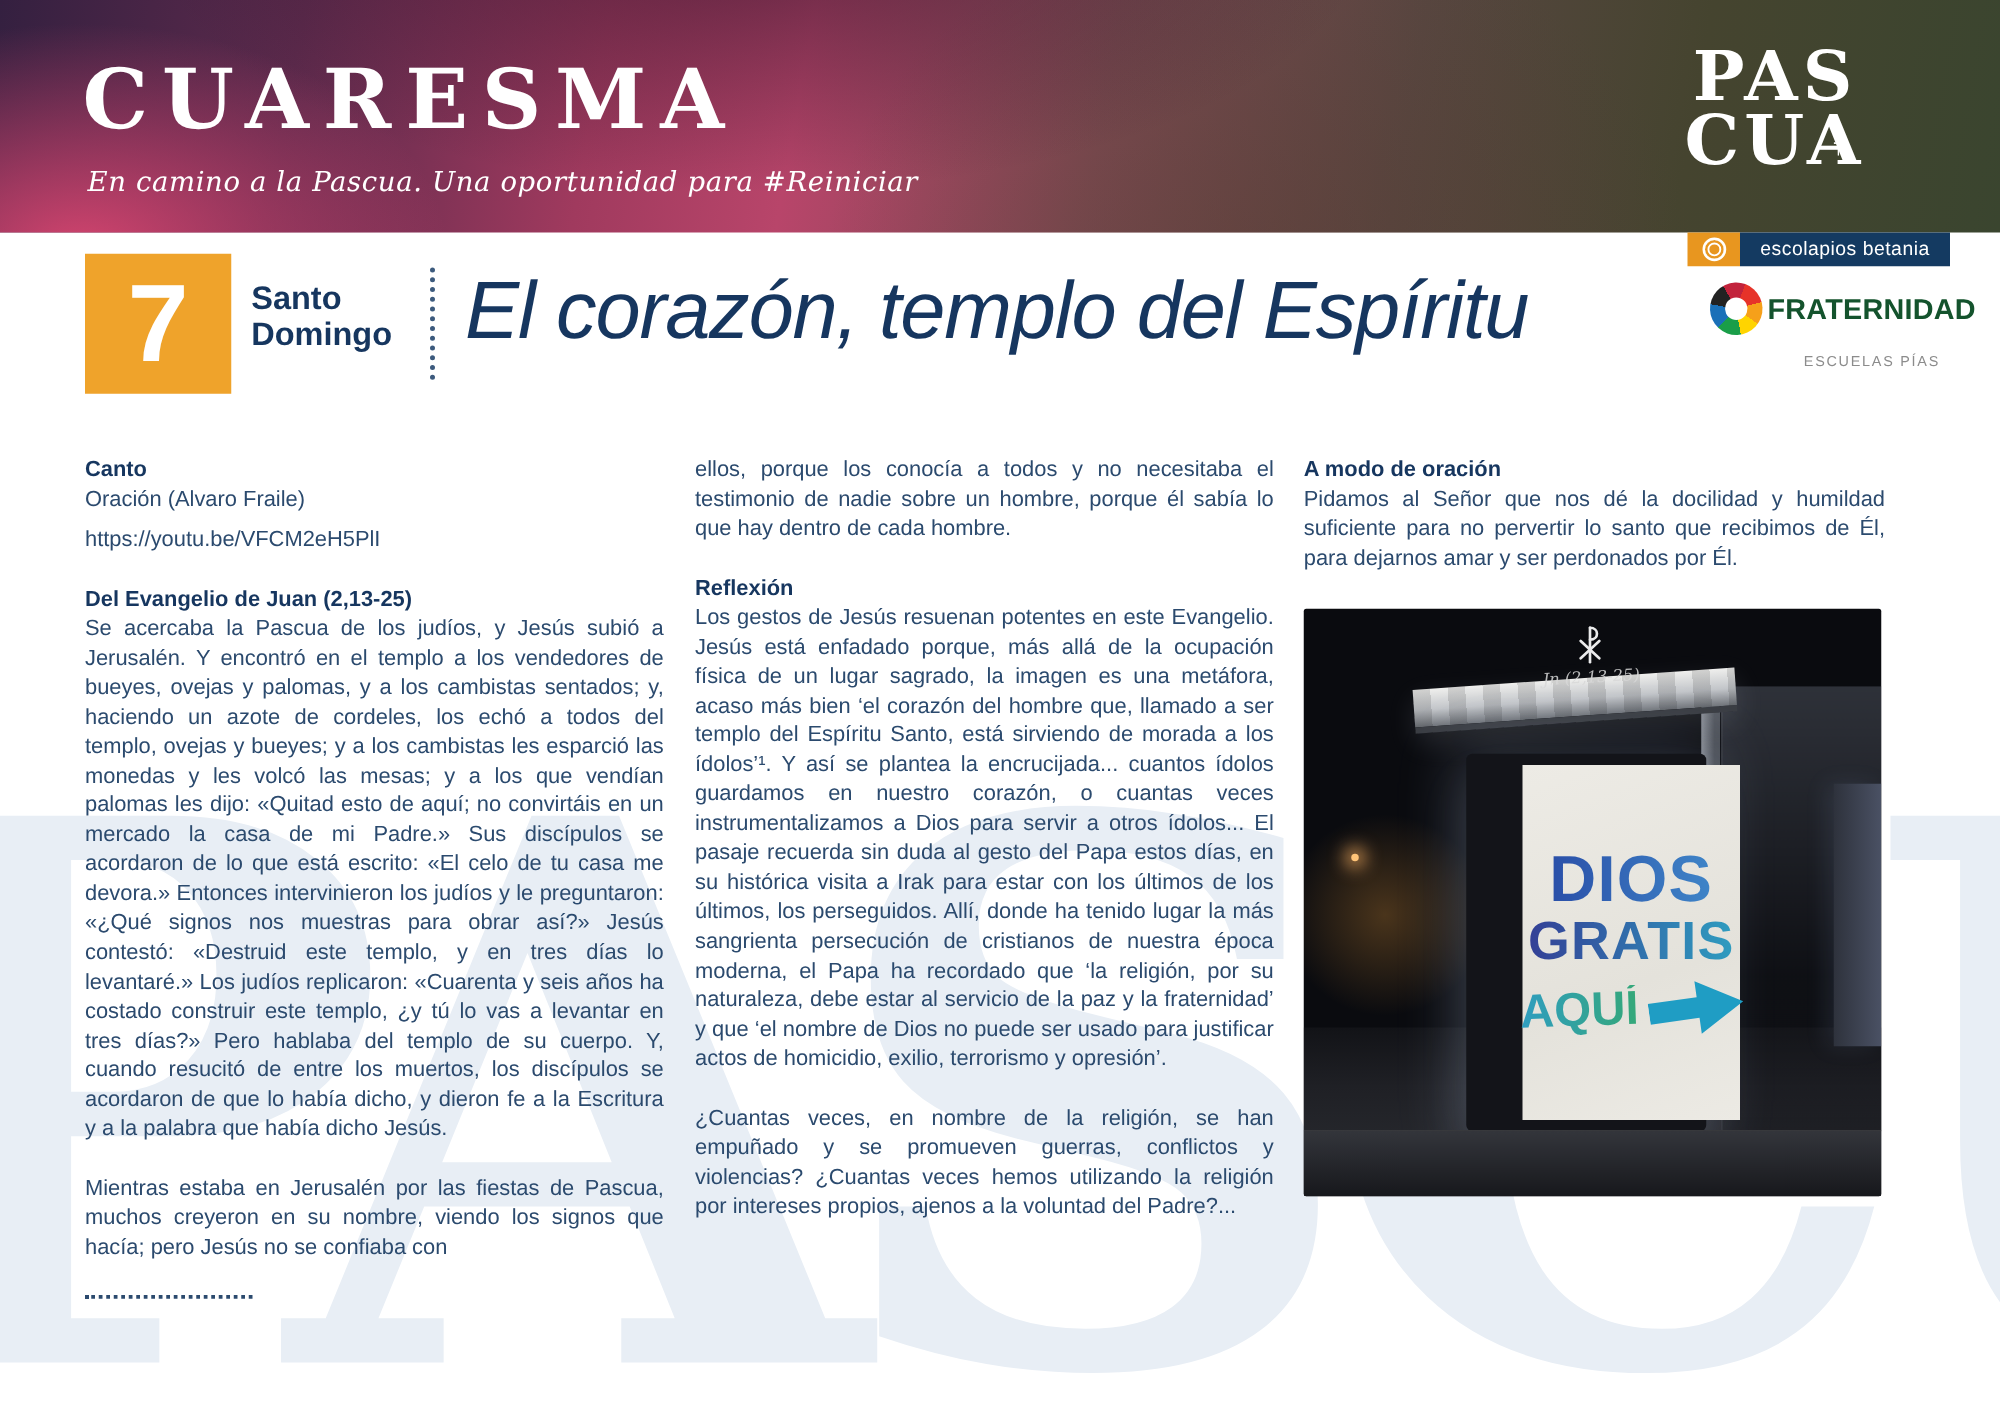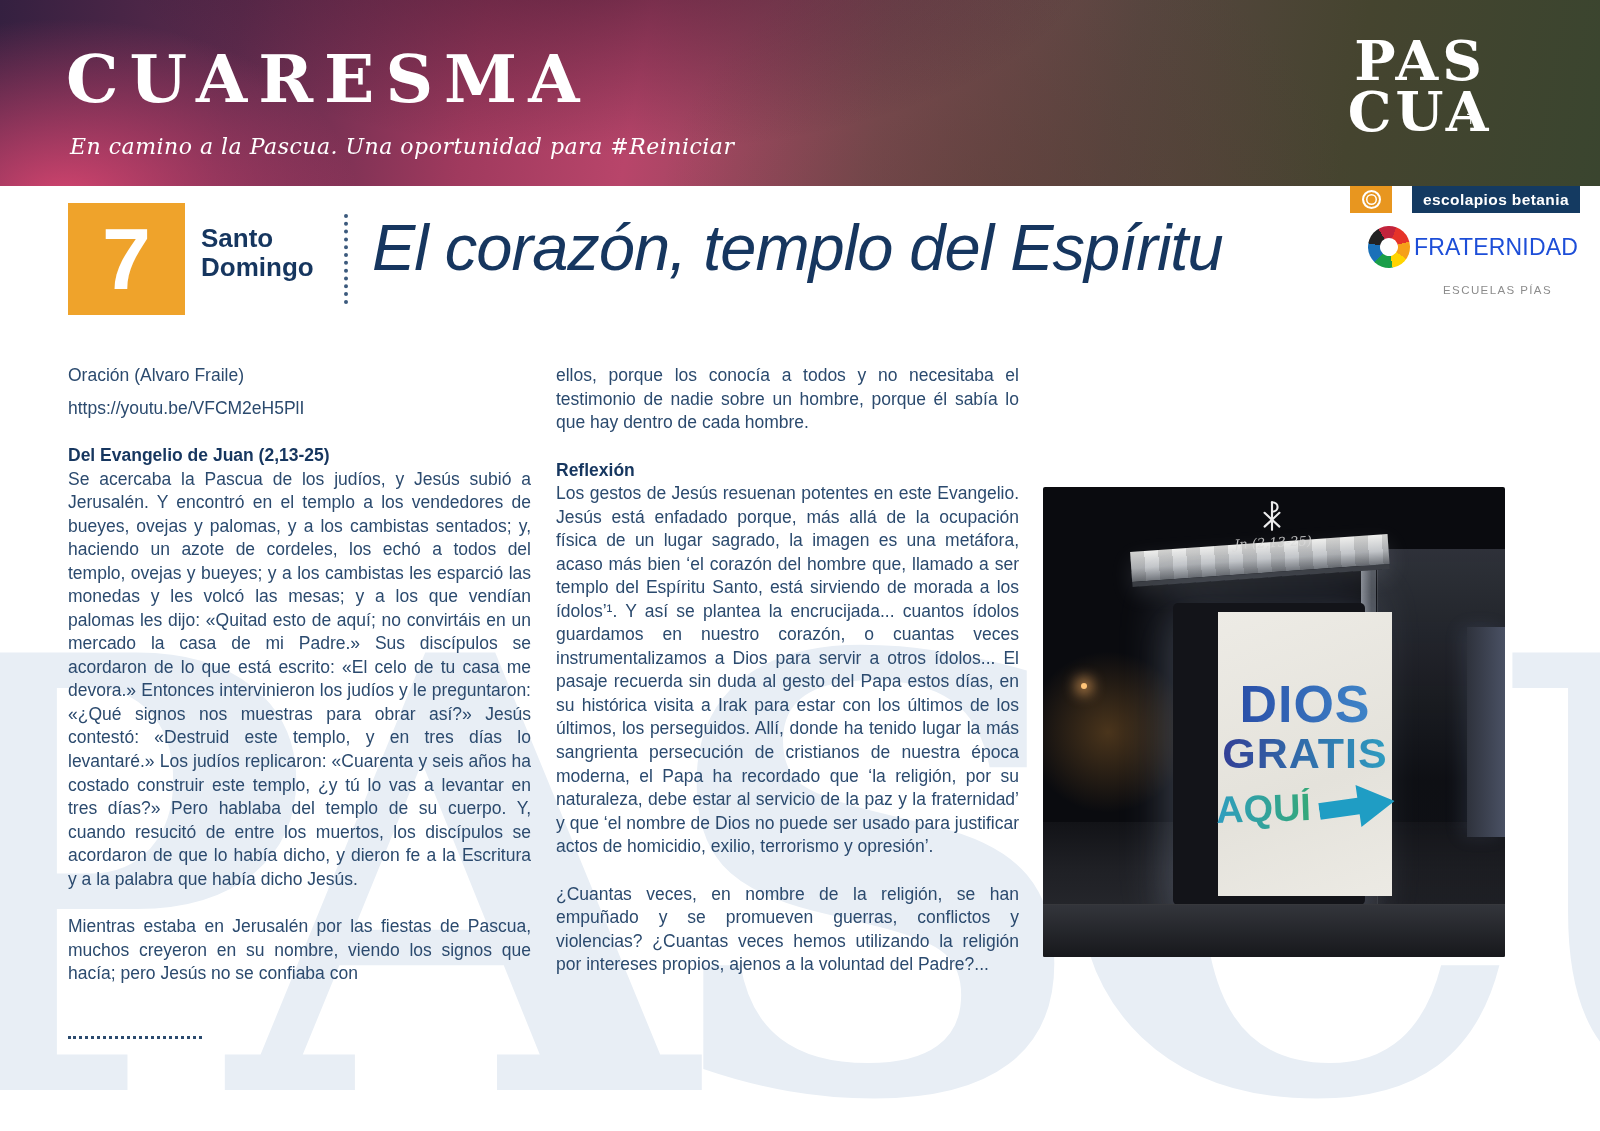--- a/index.html
+++ b/index.html
@@ -22,38 +22,38 @@
     font-style:italic;font-size:22px;letter-spacing:.5px;}
   #pascua{position:absolute;left:1332px;top:36px;width:176px;text-align:center;color:#fff;
     font-family:"DejaVu Serif",serif;font-weight:bold;font-size:55px;line-height:.92;letter-spacing:4px;}
   #pascua-cross{position:absolute;left:1466px;top:108px;font-size:17px;color:#fff;letter-spacing:0;}
   
   #esc-box{position:absolute;left:1350px;top:186px;width:42px;height:27px;background:#e8961f;
     display:flex;align-items:center;justify-content:center;}
   #esc-seal{width:15px;height:15px;border-radius:50%;border:2px solid #fff;
     box-shadow:inset 0 0 0 2px #e8961f, inset 0 0 0 3.5px #fff;}
   #esc-bar{position:absolute;left:1392px;top:186px;width:168px;height:27px;background:#143a61;
-    color:#fff;font-size:15.5px;font-weight:bold;letter-spacing:.4px;
-    display:flex;align-items:center;justify-content:center;margin-left:20px;}
+    color:#fff;font-size:15.5px;font-weight:normal;letter-spacing:.4px;
+    display:flex;align-items:center;justify-content:center;}
   
   #date-square{position:absolute;left:68px;top:203px;width:117px;height:112px;background:#efa32b;}
   #date-day{width:100%;height:100%;display:flex;align-items:center;justify-content:center;
     color:#fff;font-size:88px;font-weight:bold;}
   #date-month{position:absolute;left:201px;top:224px;color:#16365f;font-size:26px;font-weight:bold;line-height:1.1;}
   #date-weekday{position:absolute;left:201px;top:253px;color:#16365f;font-size:26px;font-weight:bold;line-height:1.1;}
   #title-divider{position:absolute;left:344px;top:214px;height:90px;width:0;border-left:4px dotted #3c5a7d;}
   #page-title{position:absolute;left:372px;top:210px;width:920px;color:#16365f;
     font-style:italic;font-size:65px;letter-spacing:-1px;white-space:nowrap;}
   
   #frat{position:absolute;left:1368px;top:226px;width:184px;}
   #frat-row{display:flex;align-items:center;}
   #frat-icon{width:42px;height:42px;border-radius:50%;flex:0 0 42px;position:relative;transform:rotate(20deg);
     background:conic-gradient(#e63329 0 55deg,#f6a01a 55deg 105deg,#ffd400 105deg 150deg,#1a9e49 150deg 205deg,#1a70b8 205deg 260deg,#222 260deg 310deg,#c2233c 310deg 360deg);}
   #frat-icon:after{content:"";position:absolute;left:12px;top:12px;width:18px;height:18px;border-radius:50%;background:#fff;}
-  #frat-name{margin-left:4px;color:#1d4ed8;font-size:23px;font-weight:400;letter-spacing:.2px;}
+  #frat-name{margin-left:4px;color:#14532d;font-size:23px;font-weight:700;letter-spacing:.2px;}
   #frat-sub{text-align:right;color:#8c8c8c;font-size:11.5px;letter-spacing:1.4px;margin-top:16px;}
   
   .col{position:absolute;top:364px;width:463px;color:#2b4a6e;font-size:17.5px;line-height:1.345;
     text-align:justify;}
   #col1{left:68px;} #col2{left:556px;} #col3{left:1043px;width:465px;}
   .heading{font-weight:bold;color:#16365f;text-align:left;}
   .col p{margin:0;}
   .gap{height:24px;}
   .smallgap{height:9px;}
   
@@ -133,39 +133,44 @@
 
   <div id="frat">
     <div id="frat-row">
       <div id="frat-icon"></div>
       <div id="frat-name">FRATERNIDAD</div>
     </div>
     <div id="frat-sub">ESCUELAS PÍAS</div>
   </div>
 
   <div id="col1" class="col">
+    <p class="heading">Canto</p>
     <p>Oración (Alvaro Fraile)</p>
     <div class="smallgap"></div>
     <p>https://youtu.be/VFCM2eH5PlI</p>
     <div class="gap"></div>
     <p class="heading">Del Evangelio de Juan (2,13-25)</p>
     <p>Se acercaba la Pascua de los judíos, y Jesús subió a Jerusalén. Y encontró en el templo a los vendedores de bueyes, ovejas y palomas, y a los cambistas sentados; y, haciendo un azote de cordeles, los echó a todos del templo, ovejas y bueyes; y a los cambistas les esparció las monedas y les volcó las mesas; y a los que vendían palomas les dijo: «Quitad esto de aquí; no convirtáis en un mercado la casa de mi Padre.» Sus discípulos se acordaron de lo que está escrito: «El celo de tu casa me devora.» Entonces intervinieron los judíos y le preguntaron: «¿Qué signos nos muestras para obrar así?» Jesús contestó: «Destruid este templo, y en tres días lo levantaré.» Los judíos replicaron: «Cuarenta y seis años ha costado construir este templo, ¿y tú lo vas a levantar en tres días?» Pero hablaba del templo de su cuerpo. Y, cuando resucitó de entre los muertos, los discípulos se acordaron de que lo había dicho, y dieron fe a la Escritura y a la palabra que había dicho Jesús.</p>
     <div class="gap"></div>
     <p>Mientras estaba en Jerusalén por las fiestas de Pascua, muchos creyeron en su nombre, viendo los signos que hacía; pero Jesús no se confiaba con</p>
   </div>
 
   <div id="col2" class="col">
     <p>ellos, porque los conocía a todos y no necesitaba el testimonio de nadie sobre un hombre, porque él sabía lo que hay dentro de cada hombre.</p>
     <div class="gap"></div>
     <p class="heading">Reflexión</p>
     <p>Los gestos de Jesús resuenan potentes en este Evangelio. Jesús está enfadado porque, más allá de la ocupación física de un lugar sagrado, la imagen es una metáfora, acaso más bien ‘el corazón del hombre que, llamado a ser templo del Espíritu Santo, está sirviendo de morada a los ídolos’¹. Y así se plantea la encrucijada... cuantos ídolos guardamos en nuestro corazón, o cuantas veces instrumentalizamos a Dios para servir a otros ídolos... El pasaje recuerda sin duda al gesto del Papa estos días, en su histórica visita a Irak para estar con los últimos de los últimos, los perseguidos. Allí, donde ha tenido lugar la más sangrienta persecución de cristianos de nuestra época moderna, el Papa ha recordado que ‘la religión, por su naturaleza, debe estar al servicio de la paz y la fraternidad’ y que ‘el nombre de Dios no puede ser usado para justificar actos de homicidio, exilio, terrorismo y opresión’.</p>
     <div class="gap"></div>
     <p>¿Cuantas veces, en nombre de la religión, se han empuñado y se promueven guerras, conflictos y violencias? ¿Cuantas veces hemos utilizando la religión por intereses propios, ajenos a la voluntad del Padre?...</p>
   </div>
 
+  <div id="col3" class="col">
+    <p class="heading">A modo de oración</p>
+    <p>Pidamos al Señor que nos dé la docilidad y humildad suficiente para no pervertir lo santo que recibimos de Él, para dejarnos amar y ser perdonados por Él.</p>
+  </div>
 
   <div id="photo">
     <div id="ph-glow-street"></div>
     <div id="ph-lamp"></div>
     <div id="ph-ground"></div>
     <div id="ph-glass"></div>
     <div id="ph-vending"></div>
     <div id="ph-pole"></div>
     <div id="ph-roof"></div>
     <svg id="ph-chirho" viewBox="0 0 24 32">

